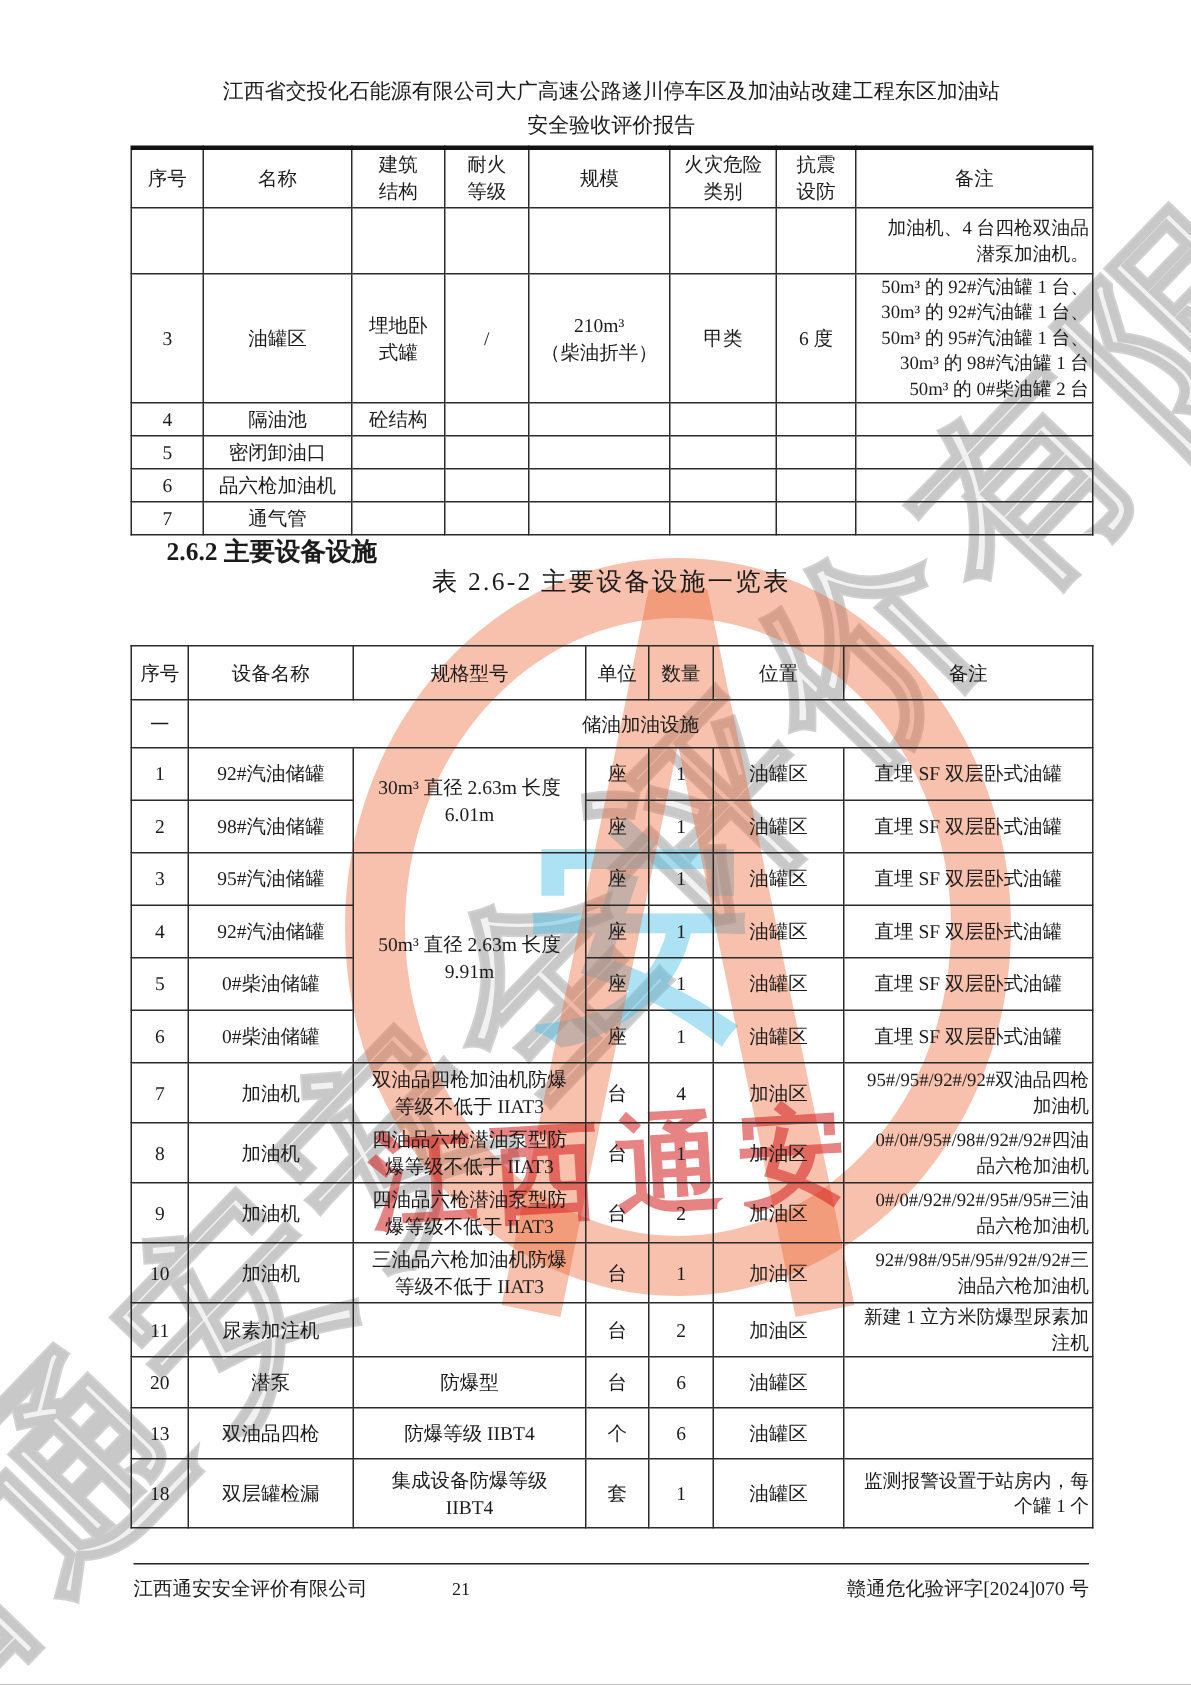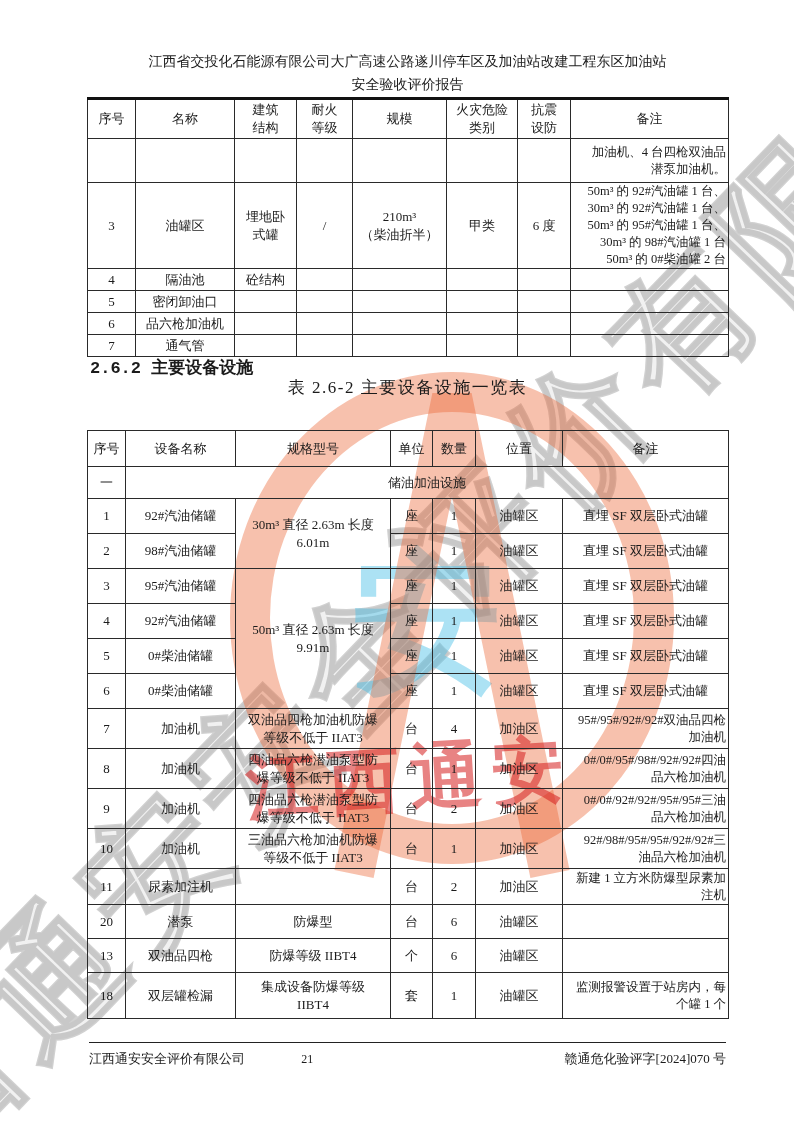--- a/index.html
+++ b/index.html
@@ -47,22 +47,22 @@
   table.t td, table.t th {
     border:1px solid #2a2a2a; text-align:center; vertical-align:middle;
     padding:0 2px; font-size:13px; font-weight:normal; line-height:1.35;
     overflow:hidden;
   }
   .pre { white-space:pre-line; }
   .t1 { top:97px; border-top:3px solid #111; }
   .t2 { top:430px; }
   .t1 .remark, .t2 .remark { font-size:12.5px;text-align:right; }
   .sec-head {
-    position:absolute; top:356px; left:90px;
-    font-family:Liberation Mono, monospace;
+    position:absolute; top:356px; left:111px;
+    font-family:Liberation Serif, serif;
     font-size:17px; font-weight:bold;
   }
   .t2-caption {
     position:absolute; top:376px; left:87px; width:641px;
     text-align:center; font-size:17px; letter-spacing:1.5px;
   }
   .footer {
     position:absolute; top:1042px; left:89px; width:637px;
     border-top:1.5px solid #222; padding-top:7px;
     display:flex; align-items:baseline; font-size:13px;

